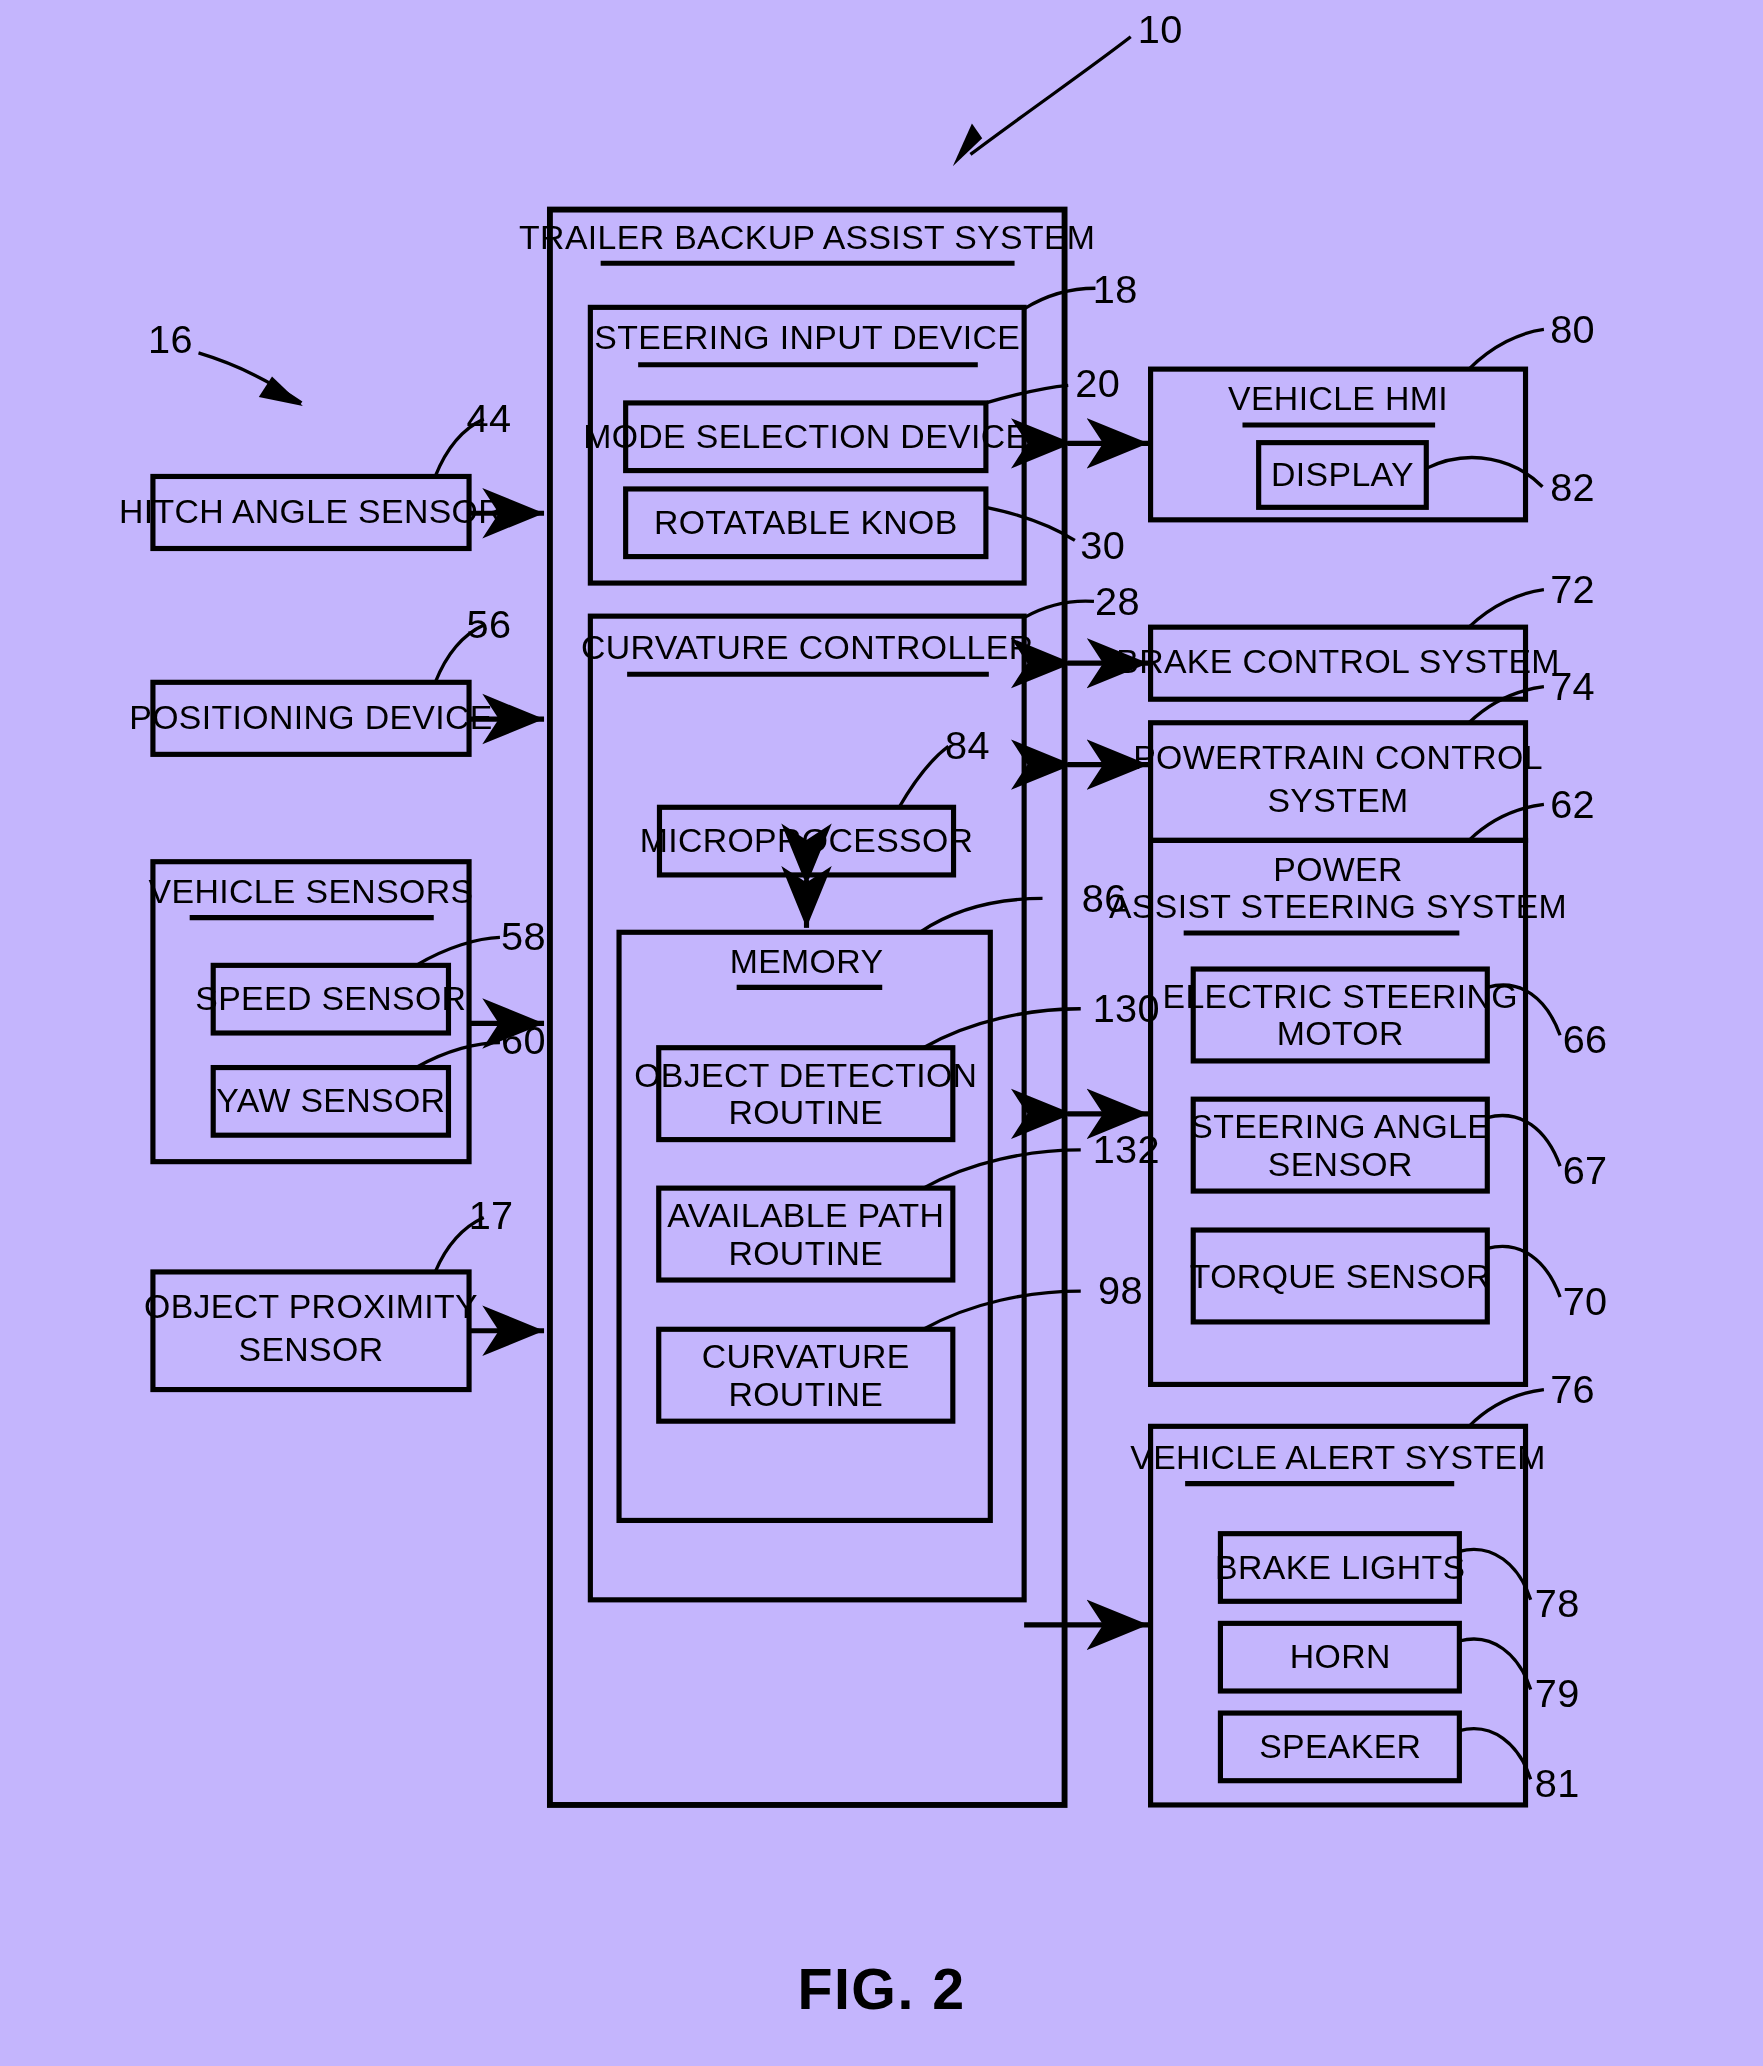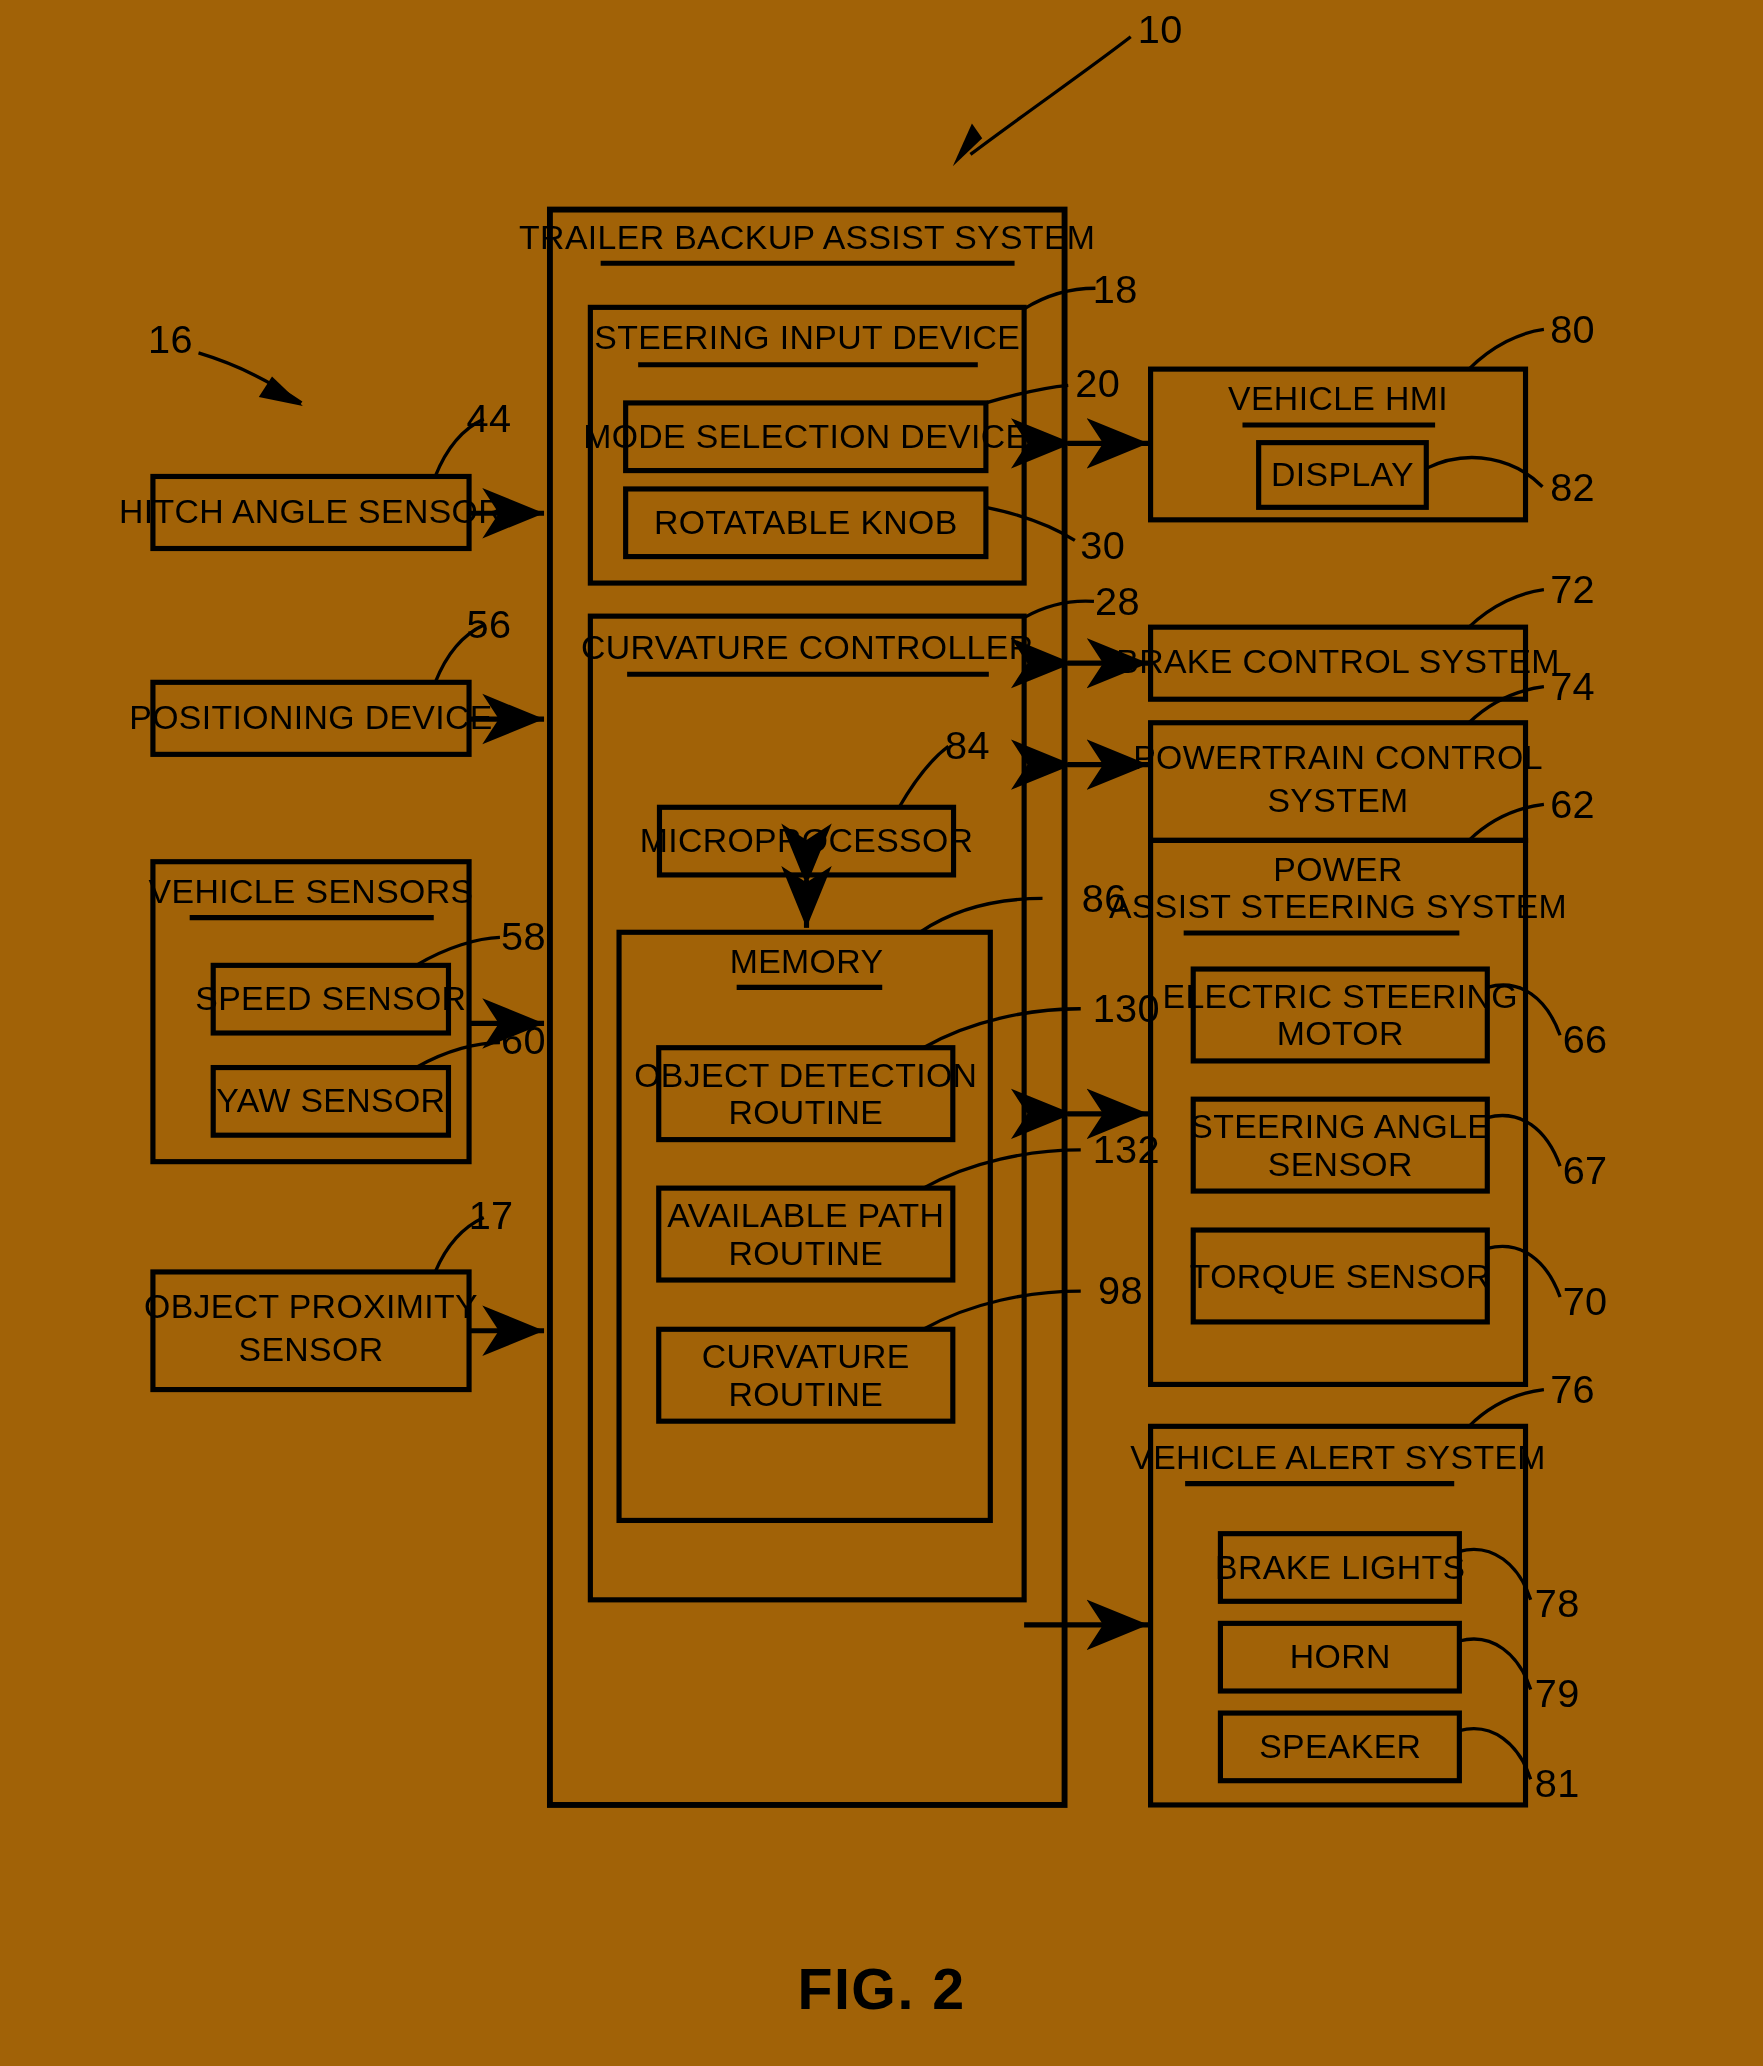--- a/index.html
+++ b/index.html
@@ -4,21 +4,21 @@
 <style>
   html, body {
     margin: 0;
     padding: 0;
     background: #ffffff;
   }
   #fig {
     position: relative;
     width: 1763px;
     height: 2066px;
-    background: #a16207;
+    background: #c4b5fd;
     font-family: "Liberation Sans", sans-serif;
   }
   svg { display: block; }
   .bx { fill: none; stroke: #000000; stroke-width: 7; }
   .bx-outer { fill: none; stroke: #000000; stroke-width: 8; }
   .ln { stroke: #000000; stroke-width: 7; fill: none; }
   .lead { stroke: #000000; stroke-width: 4.5; fill: none; }
   .hdr-rule { stroke: #000000; stroke-width: 7; }
   text {
     font-family: "Liberation Sans Narrow", "Liberation Sans", sans-serif;

